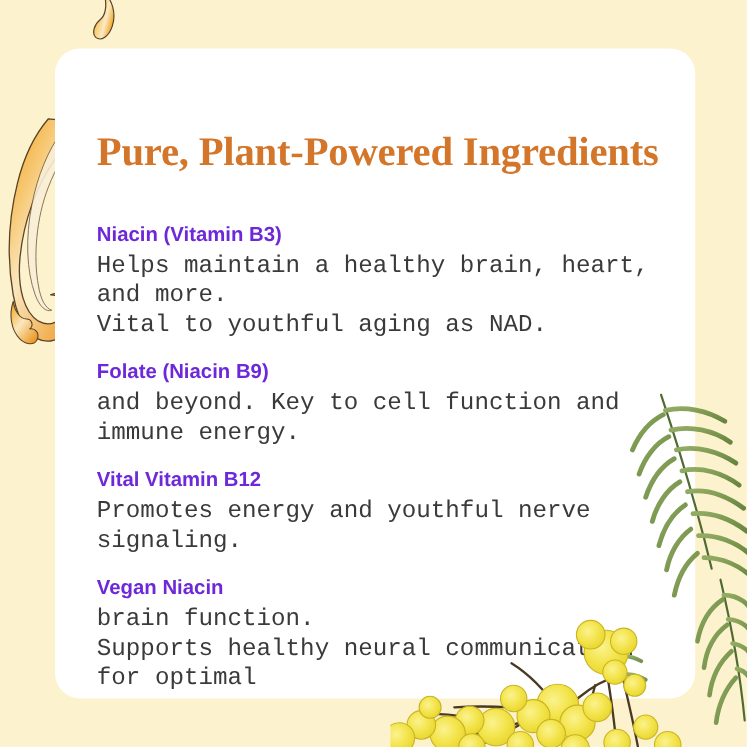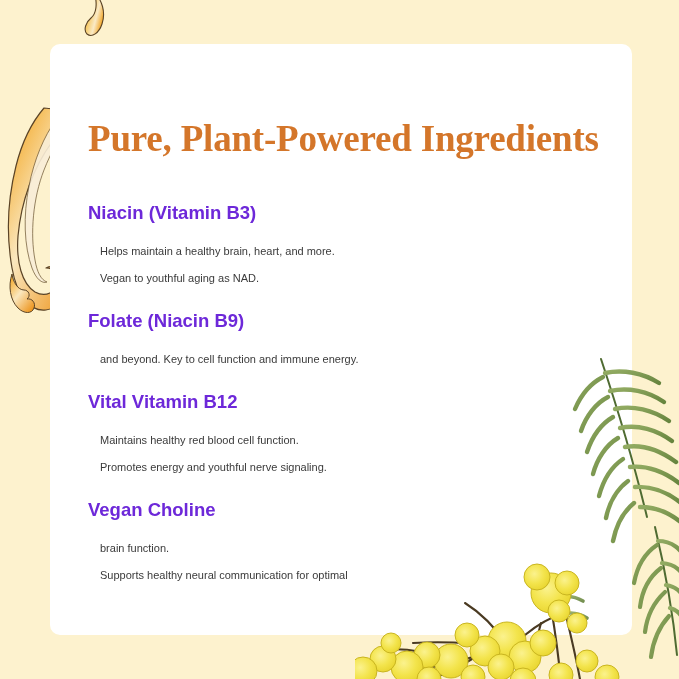--- a/index.html
+++ b/index.html
@@ -42,21 +42,21 @@
   }
 
   
   #ingredient-card {
     position: absolute;
     left: 50px;
     top: 44px;
     width: 582px;
     height: 591px;
     background: #ffffff;
-    border-radius: 10px;
+    border-radius: 23px;
     z-index: 2;
   }
 
   #card-inner {
     position: absolute;
     left: 38px;
     top: 76px;
     right: 26px;
   }
 
@@ -82,25 +82,25 @@
   .ingredient-name {
     color: #6d28d9;
     font-family: "Liberation Sans", sans-serif;
     font-weight: bold;
     font-size: 18.5px;
     line-height: 27px;
     margin: 0 0 2px 0;
   }
   .ingredient-desc {
     color: #3a3a3a;
-    font-family: Liberation Sans, sans-serif;
+    font-family: Liberation Mono, monospace;
     font-weight: normal;
-    font-size: 11px;
+    font-size: 22px;
     line-height: 27px;
-    margin: 12px;
+    margin: 0;
   }
   .ingredient-desc .desc-line {
     display: block;
   }
 </style>
 </head>
 <body>
 
 <div id="canvas">
 
@@ -158,41 +158,40 @@
 
   <div id="ingredient-card">
     <div id="card-inner">
 
       <h1 id="page-title">Pure, Plant-Powered Ingredients</h1>
 
       <div class="ingredient-block">
         <div class="ingredient-name">Niacin (Vitamin B3)</div>
         <p class="ingredient-desc">
           <span class="desc-line">Helps maintain a healthy brain, heart, and more.</span>
-          <span class="desc-line">Vegan to youthful aging as NAD.</span>
+          <span class="desc-line">Vital to youthful aging as NAD.</span>
         </p>
       </div>
 
       <div class="ingredient-block">
         <div class="ingredient-name">Folate (Niacin B9)</div>
         <p class="ingredient-desc">
           <span class="desc-line">and beyond. Key to cell function and immune energy.</span>
         </p>
       </div>
 
       <div class="ingredient-block">
         <div class="ingredient-name">Vital Vitamin B12</div>
         <p class="ingredient-desc">
-          <span class="desc-line">Maintains healthy red blood cell function.</span>
           <span class="desc-line">Promotes energy and youthful nerve signaling.</span>
         </p>
       </div>
 
       <div class="ingredient-block">
-        <div class="ingredient-name">Vegan Choline</div>
+        <div class="ingredient-name">Vegan Niacin</div>
         <p class="ingredient-desc">
           <span class="desc-line">brain function.</span>
           <span class="desc-line">Supports healthy neural communication for optimal</span>
         </p>
       </div>
 
     </div>
   </div>
 
   <svg id="mimosa-art" class="art-layer" viewBox="0 0 330 330">

